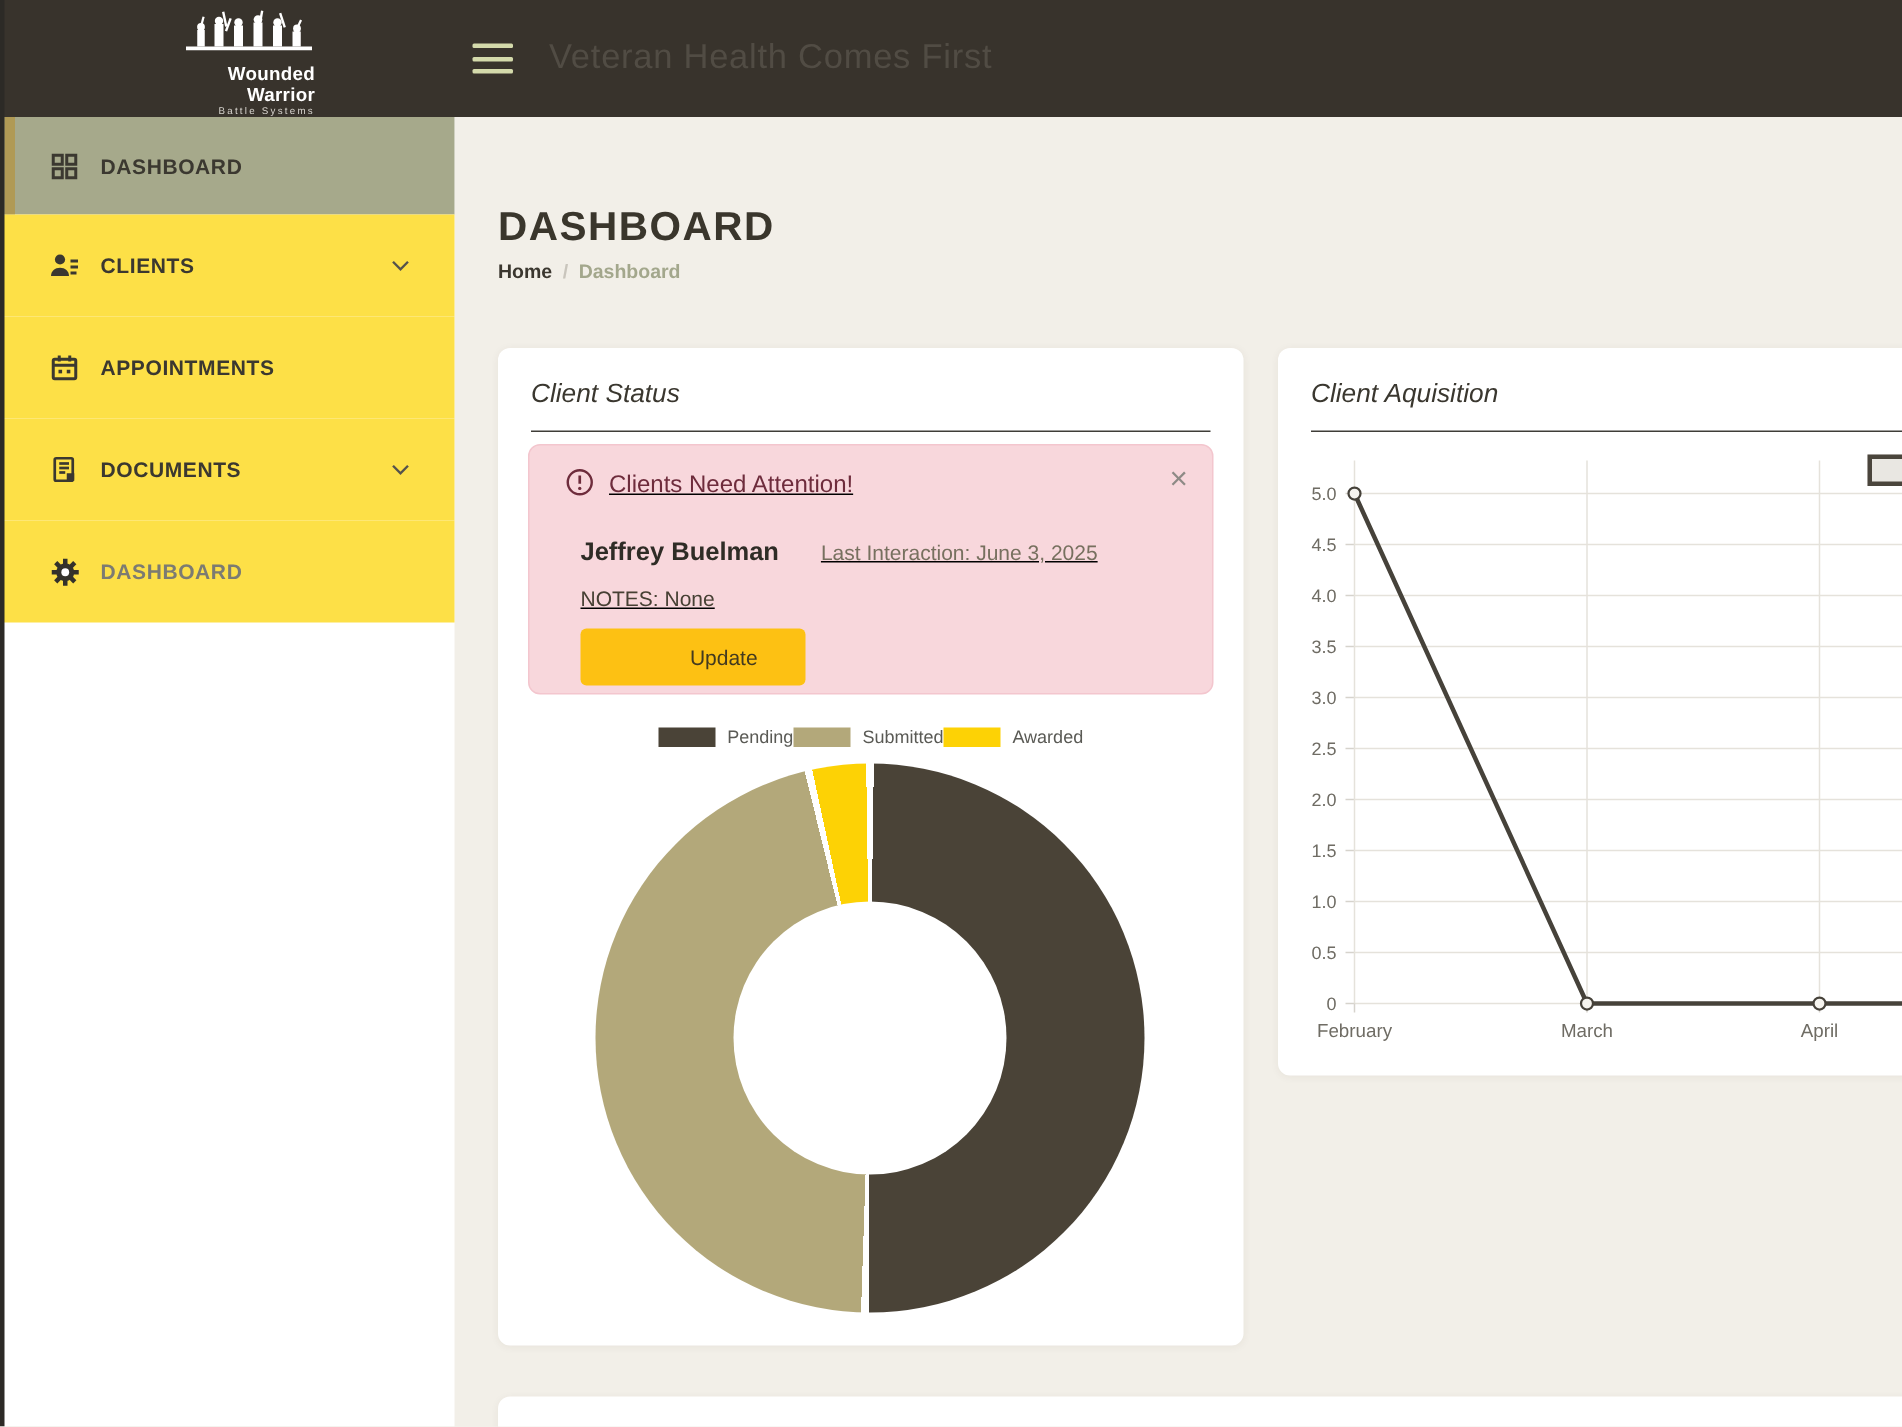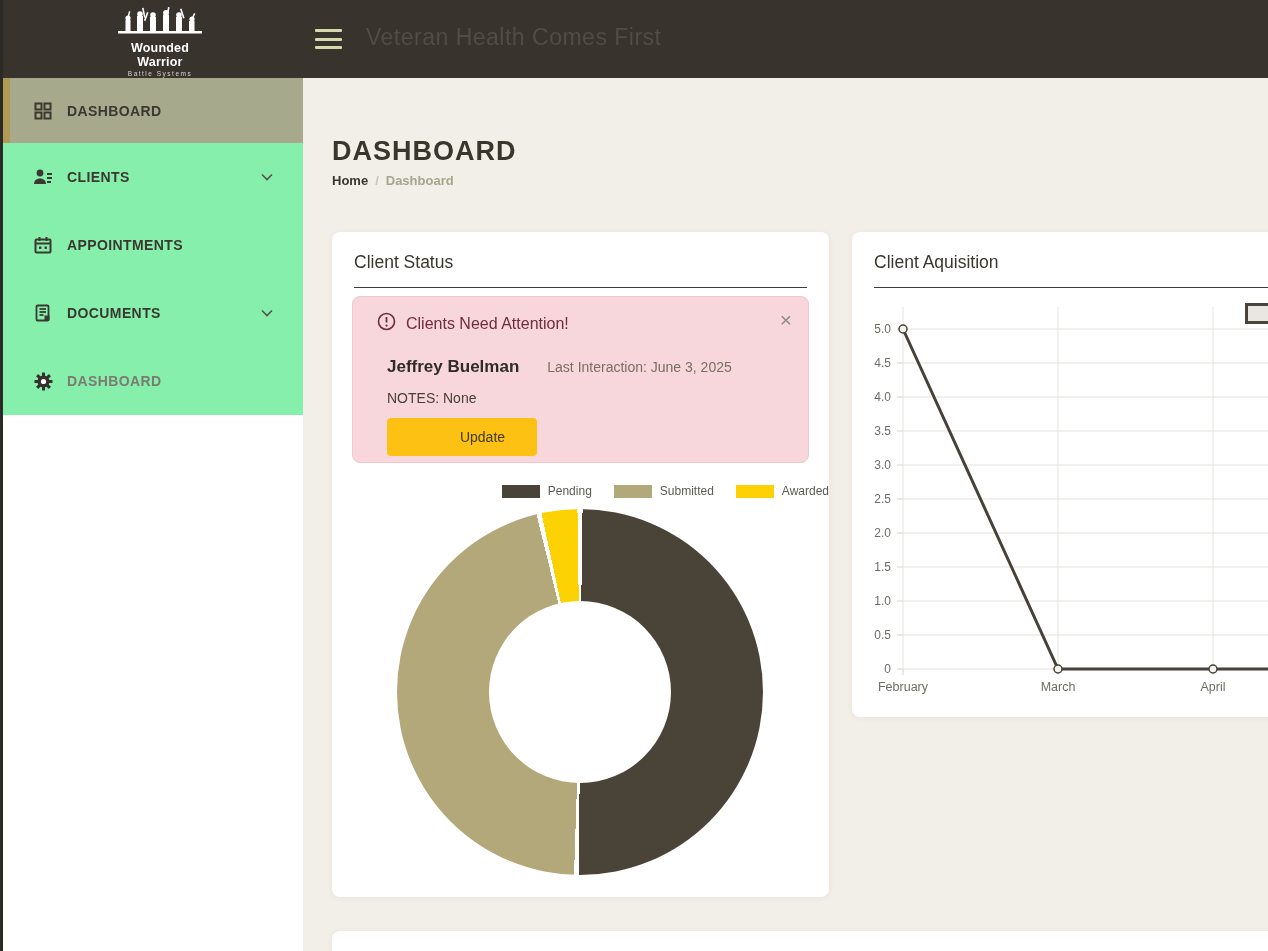--- a/index.html
+++ b/index.html
@@ -4,65 +4,65 @@
 <style>
   * { margin:0; padding:0; box-sizing:border-box; }
   html,body { width:1268px; height:951px; overflow:hidden; }
   body { position:relative; background:#f2efe8; font-family:"Liberation Sans", sans-serif; }
 
   
   .edge-strip { position:absolute; left:0; top:0; width:3px; height:951px; background:#2c2a26; z-index:40; }
 
   
   .header { position:absolute; left:0; top:0; width:1268px; height:78px; background:#38332c; z-index:30; }
-  .logo { position:absolute; left:110px; top:6px; width:100px; text-align:center; cursor:pointer; }
+  .logo { position:absolute; left:110px; top:6px; width:100px; text-align:right; cursor:pointer; }
   .logo-title { color:#ffffff; font-size:12.5px; font-weight:bold; margin-top:1px; letter-spacing:.2px; }
   .logo-sub { color:#d8d5cf; font-size:6.5px; letter-spacing:1.5px; margin-top:1px; }
   .hamburger { position:absolute; left:315px; top:27px; width:27px; height:24px; background:none; border:none; cursor:pointer; display:flex; flex-direction:column; justify-content:space-between; padding:2px 0; }
   .hamburger span { display:block; height:3px; width:100%; background:#d4daab; border-radius:1px; }
   .header-title { position:absolute; left:366px; top:24px; font-size:23px; font-weight:400; color:#514c44; letter-spacing:.5px; }
 
   
   .sidebar { position:absolute; left:0; top:78px; width:303px; height:873px; background:#ffffff; z-index:20; }
-  .side-item { position:relative; height:68px; display:flex; align-items:center; padding-left:33px; cursor:pointer; background:#86efac; }
+  .side-item { position:relative; height:68px; display:flex; align-items:center; padding-left:33px; cursor:pointer; background:#fde047; }
   .side-item.active { height:65px; background:#a6a98b; }
   .side-item.active::before { content:""; position:absolute; left:3px; top:0; width:7px; height:100%; background:#b09a55; }
   .side-icon { width:20px; height:20px; margin-right:14px; flex:none; display:flex; align-items:center; justify-content:center; }
   .side-label { font-size:14px; font-weight:bold; letter-spacing:.4px; color:#3b3830; }
   .side-item.muted .side-label { color:#7c7b72; }
   .side-chevron { position:absolute; right:28px; top:50%; margin-top:-8px; width:16px; height:16px; }
 
   
   .page-title { position:absolute; left:332px; top:136px; font-size:27px; font-weight:bold; color:#3a362c; letter-spacing:1px; }
   .breadcrumb { position:absolute; left:332px; top:173px; font-size:13px; font-weight:bold; }
   .bc-home { color:#3b372f; cursor:pointer; }
   .bc-sep { color:#c9c5bc; margin:0 7px; }
   .bc-cur { color:#a3a78c; }
 
   .card { position:absolute; background:#ffffff; border-radius:8px; box-shadow:0 1px 6px rgba(60,55,40,.06); }
-  .card-title { font-size:17.5px; color:#3a372f; padding:20px 22px 14px; }
+  .card-title { font-size:17.5px; color:#3a372f; padding:20px 22px 14px;font-style:italic; }
   .card-divider { border-bottom:1px solid #3f3d38; margin:0 22px; }
 
   #card-status { left:332px; top:232px; width:497px; height:665px; }
   #card-acq { left:852px; top:232px; width:440px; height:485px; overflow:hidden; }
   #card-bottom { left:332px; top:931px; width:960px; height:60px; }
 
   
-  .alert { position:absolute; left:20px; top:64px; width:457px; height:167px; background:#f8d7dc; border:1px solid #f3c6ce; border-radius:8px; padding:15px 20px 0 17px; }
+  .alert { position:absolute; left:20px; top:64px; width:457px; height:167px; background:#f8d7dc; border:1px solid #f3c6ce; border-radius:8px; padding:15px 20px 0 17px;text-decoration:underline; }
   .alert-head { display:flex; align-items:center; gap:10px; padding-left:7px; }
   .alert-title { font-size:16px; color:#6e2c3c; }
   .alert-close { position:absolute; top:12px; right:16px; font-size:21px; color:#8e8a86; background:none; border:none; cursor:pointer; line-height:1; }
   .alert-body { padding-left:17px; }
   .client-name { font-size:17px; font-weight:bold; color:#2f2c26; margin-top:22px; display:inline-block; }
   .last-interaction { font-size:14px; color:#77705f; margin-left:28px;text-align:right; }
   .notes { font-size:14px; color:#474034; margin-top:13px; }
   .update-btn { margin-top:12px; width:150px; height:38px; background:#fdc113; color:#433a1f; border:none; border-radius:4px; font-size:14px; font-family:inherit; cursor:pointer;padding-left:41px; }
 
   
-  .donut-legend { position:absolute; left:0; top:252px; width:100%; display:flex; justify-content:flex-end; gap:22px; }
+  .donut-legend { position:absolute; left:0; top:252px; width:100%; display:flex; justify-content:center; }
   .legend-item { display:flex; align-items:center; gap:8px; cursor:pointer; }
   .legend-swatch { width:38px; height:13px; }
   .legend-label { font-size:12px; color:#5a5a55; }
   .donut { position:absolute; left:65px; top:277px; width:366px; height:366px; border-radius:50%; }
   .donut::after { content:""; position:absolute; left:50%; top:50%; width:182px; height:182px; margin:-91px 0 0 -91px; border-radius:50%; background:#ffffff; }
 
   
   .acq-svg { position:absolute; left:0; top:0; }
   .acq-legend-box { position:absolute; left:393px; top:71px; width:40px; height:21px; background:#e9e7e2; border:3px solid #4a453c; }
 </style>

